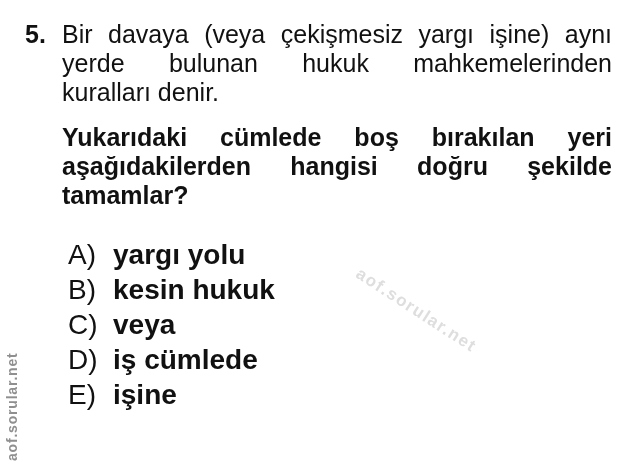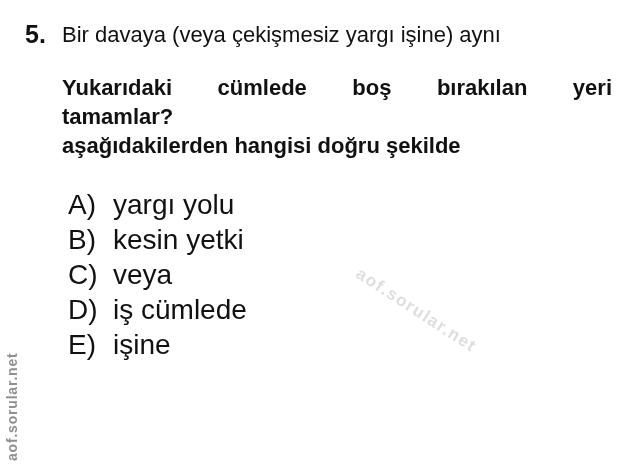--- a/index.html
+++ b/index.html
@@ -19,43 +19,43 @@
     font-weight: bold;
   }
 
   .qbody {
     position: absolute;
     left: 62px; top: 20px;
     width: 550px;
   }
 
   .para .jline {
-    font-size: 22px;
+    font-size: 25px;
     line-height: 29px;
     text-align: justify;
     text-align-last: justify;
     white-space: normal;
   }
   .para .jline:last-child {
     text-align-last: left;
   }
-  .para-stem { margin-top: 24px; }
+  .para-stem { margin-top: 16px; }
   .para-stem .jline { font-weight: bold; }
 
   .options {
     margin-top: 27px;
     padding-left: 6px;
   }
   .opt-row {
     display: flex;
     font-size: 28px;
     line-height: 35px;
   }
   .opt-label { width: 45px; flex: 0 0 45px; }
-  .opt-text  { flex: 1; }
+  .opt-text  { flex: 1; font-weight: bold; }
 
   .wm-diagonal {
     position: absolute;
     left: 363px; top: 264px;
     transform: rotate(33deg);
     transform-origin: 0 0;
     font-size: 17px;
     font-weight: bold;
     letter-spacing: 1.5px;
     white-space: nowrap;
@@ -85,43 +85,45 @@
   <div class="wm-vertical" style="color: rgb(143, 143, 143);">aof.sorular.net</div>
 
   <div class="qnum">5.</div>
 
   <div class="qbody">
 
     <div class="para para-question">
 
         <div class="jline">Bir davaya (veya çekişmesiz yargı işine) aynı</div>
 
+        <div class="jline">yerde bulunan hukuk mahkemelerinden</div>
 
 
+        <div class="jline">kuralları denir.</div>
       </div>
 
     <div class="para para-stem">
 
         <div class="jline">Yukarıdaki cümlede boş bırakılan yeri</div>
 
+        <div class="jline">aşağıdakilerden hangisi doğru şekilde</div>
+
         <div class="jline">tamamlar?</div>
-
-        <div class="jline">aşağıdakilerden hangisi doğru şekilde</div>
       </div>
 
     <div class="options">
 
         <div class="opt-row">
           <span class="opt-label">A)</span>
           <span class="opt-text">yargı yolu</span>
         </div>
 
         <div class="opt-row">
           <span class="opt-label">B)</span>
-          <span class="opt-text">kesin yetki</span>
+          <span class="opt-text">kesin hukuk</span>
         </div>
 
         <div class="opt-row">
           <span class="opt-label">C)</span>
           <span class="opt-text">veya</span>
         </div>
 
         <div class="opt-row">
           <span class="opt-label">D)</span>
           <span class="opt-text">iş cümlede</span>

